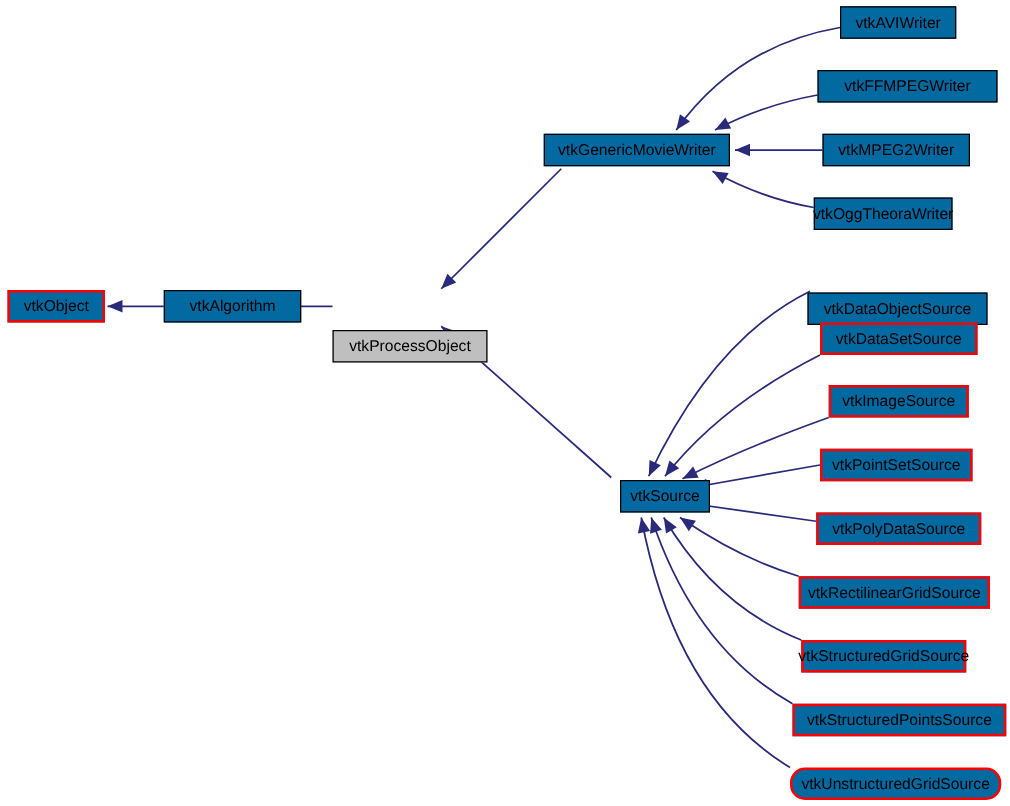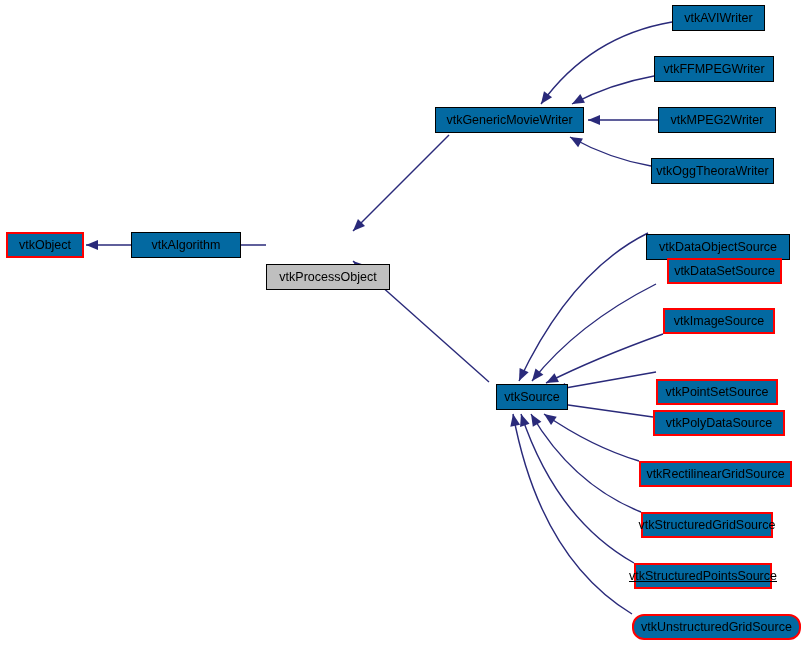--- a/index.html
+++ b/index.html
@@ -102,53 +102,53 @@
       </div>
       <div class="node filled" style="left: 266px; top: 232px; width: 124px;">
         <span class="node-label">vtkProcessObject</span>
       </div>
       <div class="node" style="left: 435px; top: 107px; width: 149px;">
         <span class="node-label">vtkGenericMovieWriter</span>
       </div>
       <div class="node" style="left: 672px; top: 5px; width: 93px;">
         <span class="node-label">vtkAVIWriter</span>
       </div>
-      <div class="node" style="left: 654px; top: 56px; width: 120px;">
+      <div class="node" style="left: 654px; top: 56px; width: 144px;">
         <span class="node-label">vtkFFMPEGWriter</span>
       </div>
       <div class="node" style="left: 658px; top: 107px; width: 118px;">
         <span class="node-label">vtkMPEG2Writer</span>
       </div>
-      <div class="node" style="left: 651px; top: 158px; width: 123px;">
+      <div class="node" style="left: 651px; top: 158px; width: 111px;">
         <span class="node-label">vtkOggTheoraWriter</span>
       </div>
       <div class="node" style="left: 496px; top: 384px; width: 72px;">
         <span class="node-label">vtkSource</span>
       </div>
       <div class="node" style="left: 646px; top: 207px; width: 144px; margin-top: 27px;">
         <span class="node-label">vtkDataObjectSource</span>
       </div>
-      <div class="node red" style="left: 656px; top: 258px; width: 115px; margin-left: 11px;">
+      <div class="node red" style="left: 656px; top: 258px; width: 126px;">
         <span class="node-label">vtkDataSetSource</span>
       </div>
       <div class="node red" style="left: 663px; top: 308px; width: 112px;">
         <span class="node-label">vtkImageSource</span>
       </div>
-      <div class="node red" style="left: 656px; top: 359px; width: 122px; margin-top: 20px;">
+      <div class="node red" style="left: 656px; top: 359px; width: 122px;">
         <span class="node-label">vtkPointSetSource</span>
       </div>
       <div class="node red" style="left: 653px; top: 410px; width: 132px;">
         <span class="node-label">vtkPolyDataSource</span>
       </div>
       <div class="node red" style="left: 639px; top: 461px; width: 153px;">
         <span class="node-label">vtkRectilinearGridSource</span>
       </div>
       <div class="node red" style="left: 641px; top: 512px; width: 132px;">
         <span class="node-label">vtkStructuredGridSource</span>
       </div>
-      <div class="node red" style="left: 634px; top: 563px; width: 138px; text-decoration: underline;">
+      <div class="node red" style="left: 634px; top: 563px; width: 171px;">
         <span class="node-label">vtkStructuredPointsSource</span>
       </div>
       <div class="node red" style="left: 632px; top: 614px; width: 169px; border-radius: 12px;">
         <span class="node-label">vtkUnstructuredGridSource</span>
       </div>
     </div>
 </div>
 
 </body></html>

